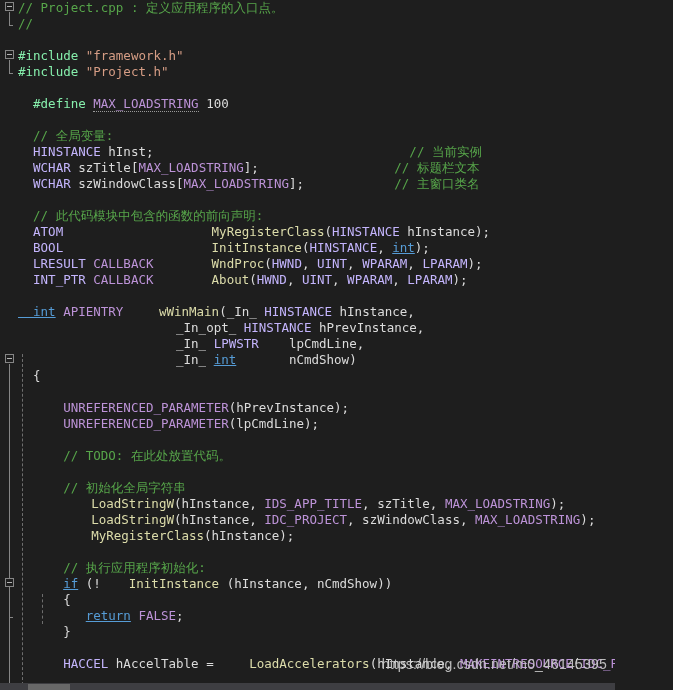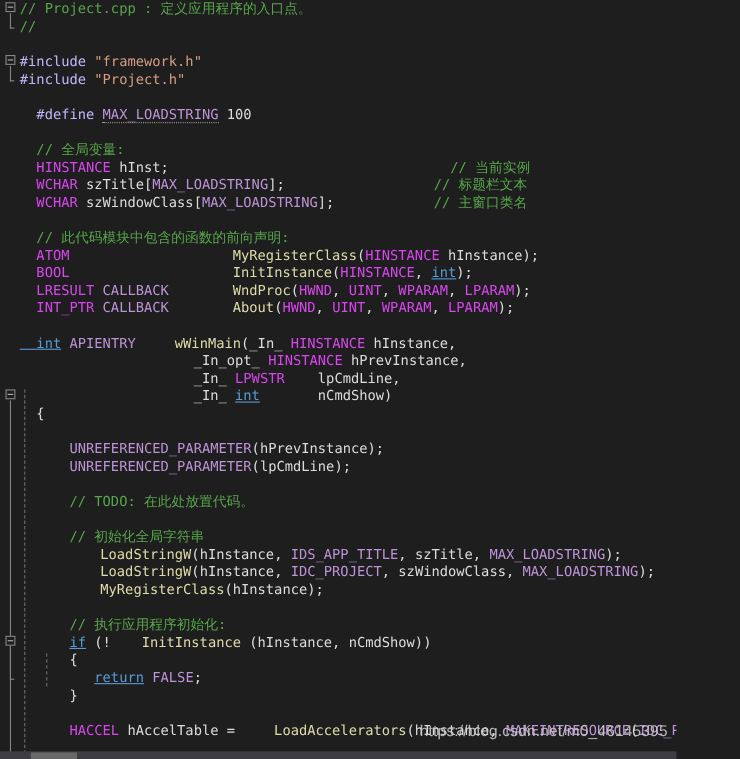--- a/index.html
+++ b/index.html
@@ -88,26 +88,26 @@
   .line {
     height: 16px;
     white-space: pre;
     padding-left: 18px;
     box-sizing: border-box;
   }
 
   
   .c-comment    { color: #57a64a; }
   .c-plain      { color: #dcdcdc; }
-  .c-type       { color: #d946ef; }
+  .c-type       { color: #c4b5fd; }
   .c-keyword    { color: #569cd6; text-decoration: underline; }
   .c-macro      { color: #bd93d8; }
   .c-func       { color: #dcdcaa; padding-left: 28px; }
   .c-string     { color: #d69d85; }
-  .c-pp         { color: #c4b5fd; }
+  .c-pp         { color: #86efac; }
 
   .dotted-underline {
     border-bottom: 1px dotted #9a9a9a;
   }
 
   
   .watermark {
     position: absolute;
     right: 8px;
     bottom: 18px;

